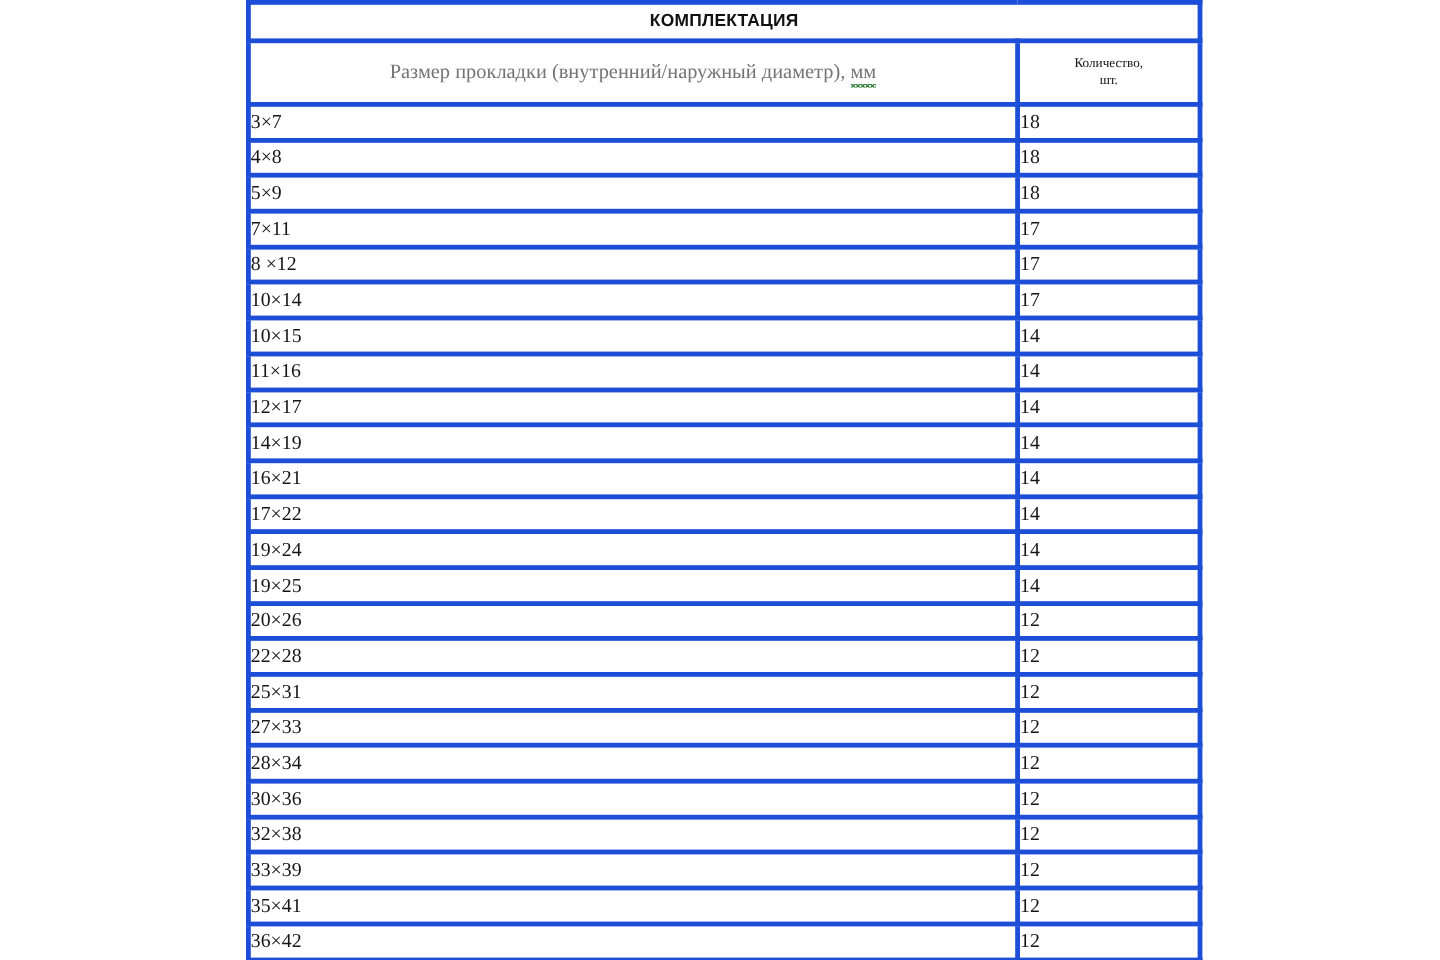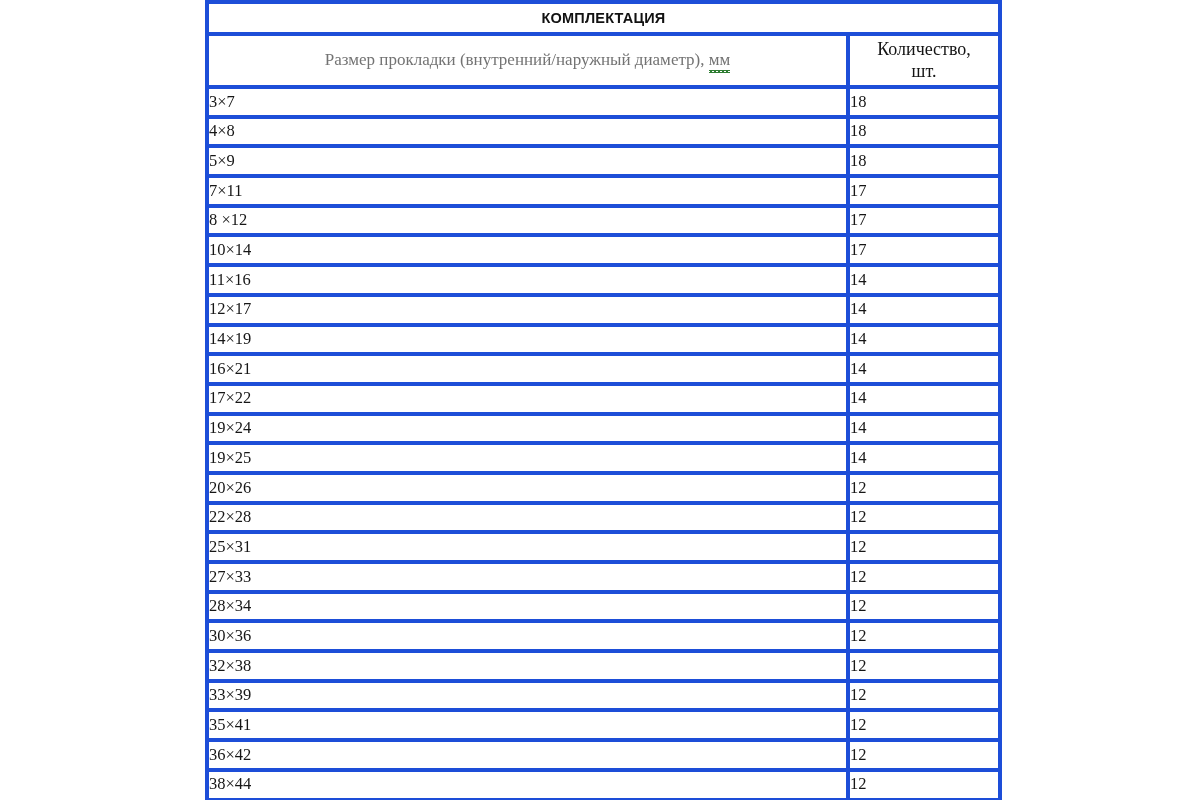--- a/index.html
+++ b/index.html
@@ -63,21 +63,21 @@
 
   .head-size {
     text-align: center;
     font-size: 17px;
     color: #737373;
     padding: 0 6px;
     line-height: 1.15;
   }
   .head-qty {
     text-align: center;
-    font-size: 18px;
+    font-size: 11px;
     color: #141414;
     line-height: 1.22;
     padding: 2px 4px;
   }
   .head-qty .qty-l1,
   .head-qty .qty-l2 { display: block; }
 
   
   .squiggle {
     position: relative;
@@ -154,20 +154,24 @@
         </tr>
         <tr class="data-row">
           <td class="cell-size">8 ×12</td>
           <td class="cell-qty">17</td>
         </tr>
         <tr class="data-row">
           <td class="cell-size">10×14</td>
           <td class="cell-qty">17</td>
         </tr>
         <tr class="data-row">
+          <td class="cell-size">10×15</td>
+          <td class="cell-qty">14</td>
+        </tr>
+        <tr class="data-row">
           <td class="cell-size">11×16</td>
           <td class="cell-qty">14</td>
         </tr>
         <tr class="data-row">
           <td class="cell-size">12×17</td>
           <td class="cell-qty">14</td>
         </tr>
         <tr class="data-row">
           <td class="cell-size">14×19</td>
           <td class="cell-qty">14</td>

